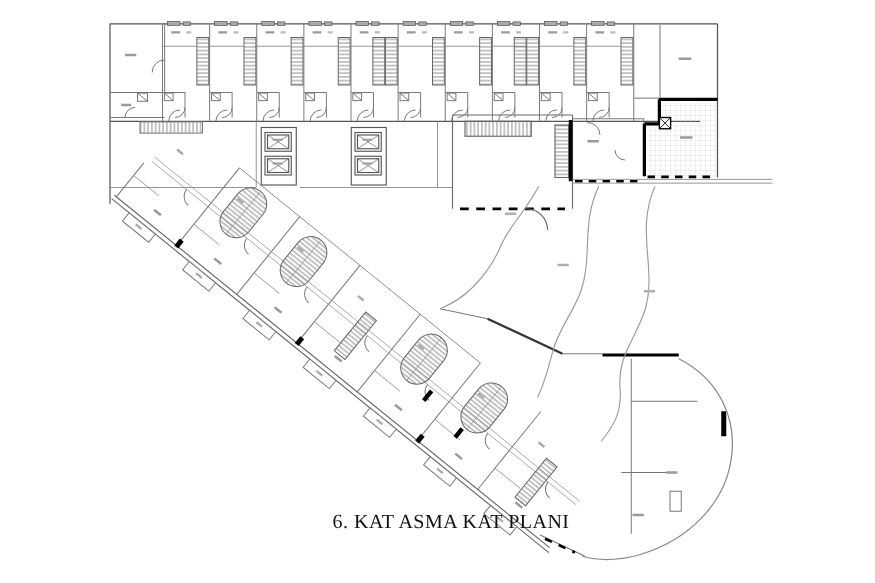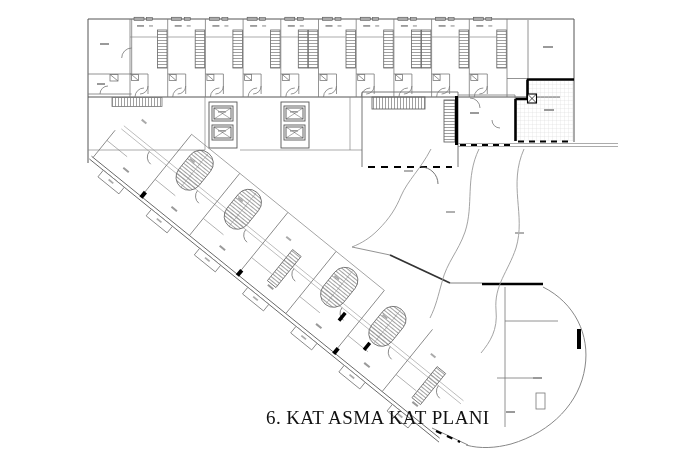--- a/index.html
+++ b/index.html
@@ -1,18 +1,18 @@
 <!DOCTYPE html>
 <html><head>
 <meta charset="utf-8">
 <style>
   html,body{margin:0;padding:0;background:#fff;}
   .page{position:relative;width:700px;height:466px;background:#ffffff;overflow:hidden;
         font-family:"Liberation Serif", serif;}
-  .caption{position:absolute;left:266px;top:411px;color:#111;font-size:19px;
+  .caption{position:absolute;left:266px;top:411px;color:#111;font-size:16px;
            line-height:14.9px;letter-spacing:.4px;white-space:nowrap;}
   svg{position:absolute;left:0;top:0;}
 </style>
 </head>
 <body>
 
 <div class="page">
 
 <svg width="700" height="466" viewBox="0 0 700 466">
   <defs>

